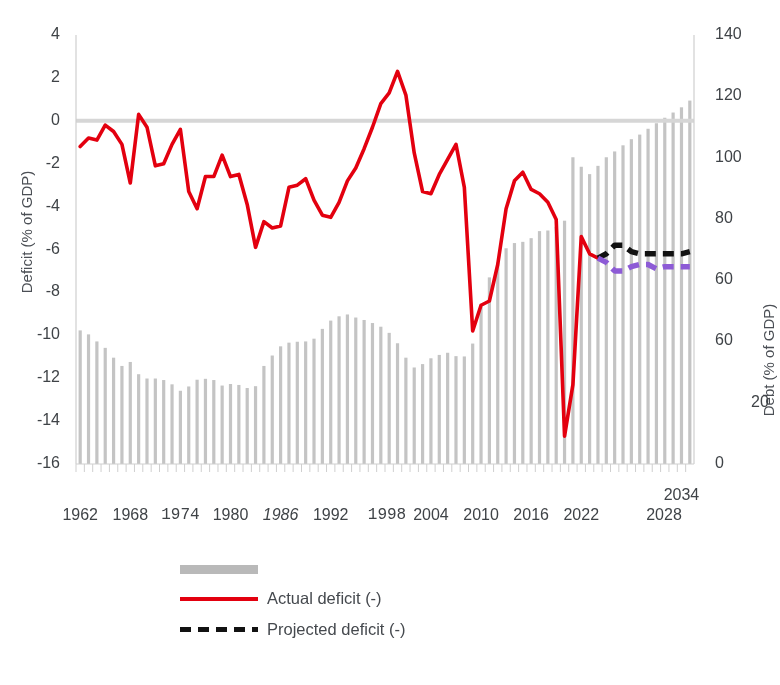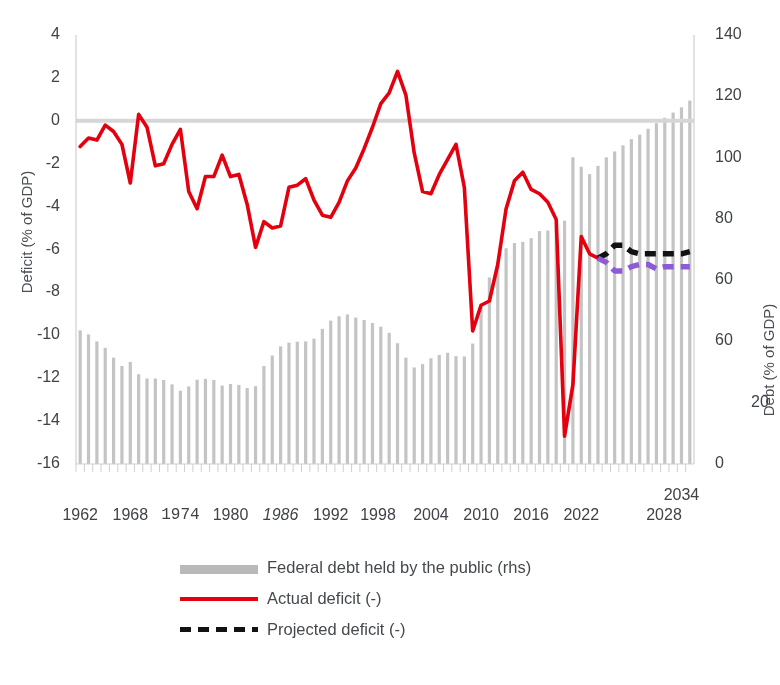--- a/index.html
+++ b/index.html
@@ -85,21 +85,21 @@
       <div class="tick-label ytick-r" style="left: 751px; top: 392.714px;">20</div>
       <div class="tick-label ytick-r" style="left: 715px; top: 454px;">0</div>
     </div>
   <div id="xt-holder">
       <div class="tick-label xtick" style="left: 50.1757px; top: 484px;">1962</div>
       <div class="tick-label xtick" style="left: 100.284px; top: 484px;">1968</div>
       <div class="tick-label xtick" style="left: 150.392px; top: 484px; font-family: Liberation Mono, monospace;">1974</div>
       <div class="tick-label xtick" style="left: 200.5px; top: 484px;">1980</div>
       <div class="tick-label xtick" style="left: 250.608px; top: 484px; font-style: italic;">1986</div>
       <div class="tick-label xtick" style="left: 300.716px; top: 484px;">1992</div>
-      <div class="tick-label xtick" style="left: 348px; top: 484px;">1998</div>
+      <div class="tick-label xtick" style="left: 357px; top: 484px; font-family: Liberation Mono, monospace;">1998</div>
       <div class="tick-label xtick" style="left: 400.932px; top: 484px;">2004</div>
       <div class="tick-label xtick" style="left: 451.041px; top: 484px;">2010</div>
       <div class="tick-label xtick" style="left: 501.149px; top: 484px;">2016</div>
       <div class="tick-label xtick" style="left: 551.257px; top: 484px;">2022</div>
       <div class="tick-label xtick" style="left: 634px; top: 484px;">2028</div>
       <div class="tick-label xtick" style="left: 651.473px; top: 464px;">2034</div>
     </div>
 
   <svg class="plot" id="plot-svg" width="780" height="685">
       <g>
@@ -261,21 +261,20 @@
       <path d="M80.18 146.54 L88.53 137.96 L96.88 140.11 L105.23 125.09 L113.58 131.52 L121.93 144.39 L130.28 183.00 L138.64 114.36 L146.99 127.24 L155.34 165.84 L163.69 163.70 L172.04 144.39 L180.39 129.38 L188.74 191.58 L197.09 208.75 L205.45 176.57 L213.80 176.57 L222.15 155.12 L230.50 176.57 L238.85 174.42 L247.20 204.45 L255.55 247.35 L263.91 221.61 L272.26 228.05 L280.61 225.91 L288.96 187.30 L297.31 185.15 L305.66 178.71 L314.01 200.17 L322.36 215.18 L330.72 217.33 L339.07 202.31 L347.42 180.86 L355.77 167.99 L364.12 148.69 L372.47 127.24 L380.82 103.64 L389.18 92.92 L397.53 71.46 L405.88 95.06 L414.23 152.98 L422.58 191.58 L430.93 193.73 L439.28 174.42 L447.64 159.41 L455.99 144.39 L464.34 187.30 L472.69 331.01 L481.04 305.27 L489.39 300.98 L497.74 264.51 L506.09 208.75 L514.45 180.86 L522.80 172.28 L531.15 189.44 L539.50 193.73 L547.85 202.31 L556.20 219.47 L564.55 436.12 L572.91 384.63 L581.26 236.63 L589.61 253.79 L597.96 258.08" fill="none" stroke="#e3000f" stroke-width="3.6" stroke-linejoin="round" stroke-linecap="round"></path>
       <path d="M597.96 258.08 L606.31 253.79 L614.66 245.21 L623.01 245.21 L631.36 251.65 L639.72 253.79 L648.07 253.79 L656.42 253.79 L664.77 253.79 L673.12 253.79 L681.47 253.79 L689.82 251.65" fill="none" stroke="#121212" stroke-width="5.5" stroke-linejoin="round" stroke-linecap="butt" stroke-dasharray="11 7"></path>
       <path d="M597.96 258.08 L606.31 262.37 L614.66 270.95 L623.01 270.95 L631.36 266.66 L639.72 264.51 L648.07 264.51 L656.42 268.81 L664.77 266.66 L673.12 266.66 L681.47 266.66 L689.82 266.66" fill="none" stroke="#8d5bd6" stroke-width="5.5" stroke-linejoin="round" stroke-linecap="butt" stroke-dasharray="11 7"></path>
     </svg>
 
   <div class="legend" id="legend">
       <div class="legend-row">
         <div class="legend-key">
           <div class="k-bar" style="background: rgb(185, 185, 185);"></div>
         </div>
-        <div class="legend-text">Federal debt held by the public (rhs)</div>
       </div>
       <div class="legend-row">
         <div class="legend-key">
           <div class="k-line" style="background: rgb(227, 0, 15);"></div>
         </div>
         <div class="legend-text">Actual deficit (-)</div>
       </div>
       <div class="legend-row">
         <div class="legend-key">
           <div class="k-dash" style="background-image: repeating-linear-gradient(to right, rgb(18, 18, 18) 0px, rgb(18, 18, 18) 11px, transparent 11px, transparent 18px);"></div>

